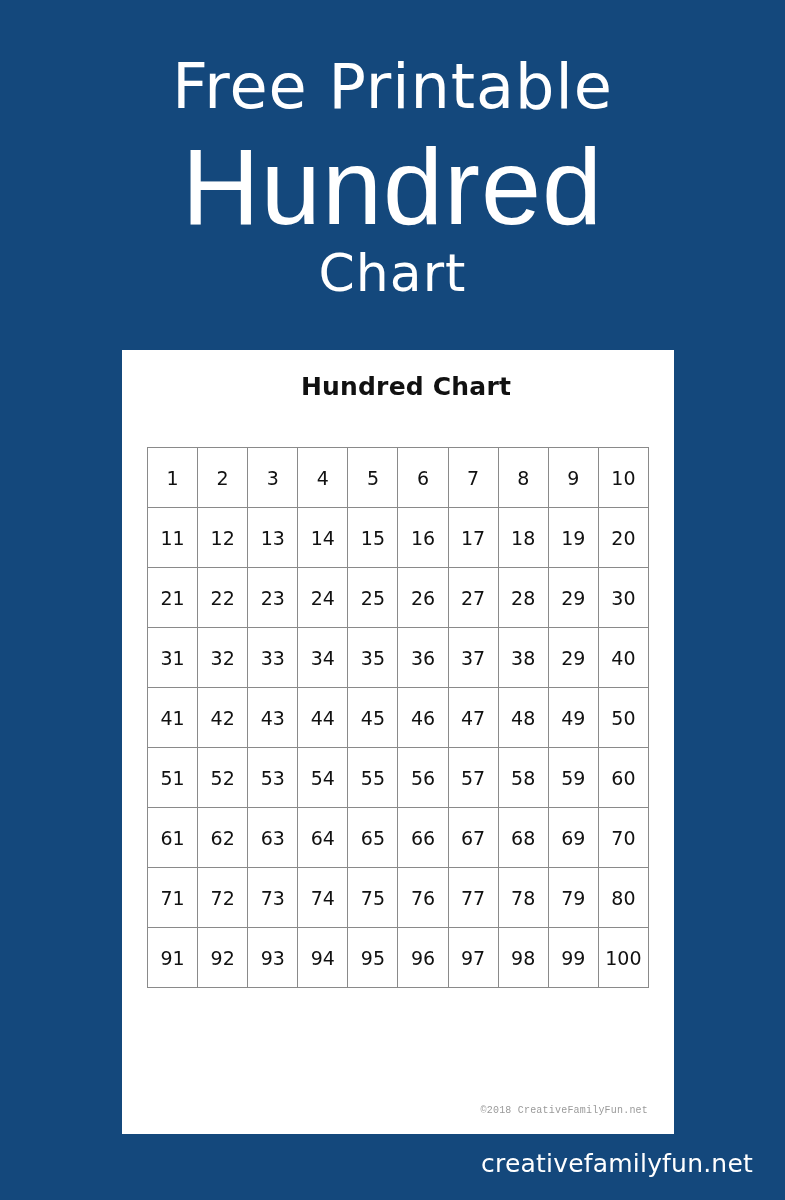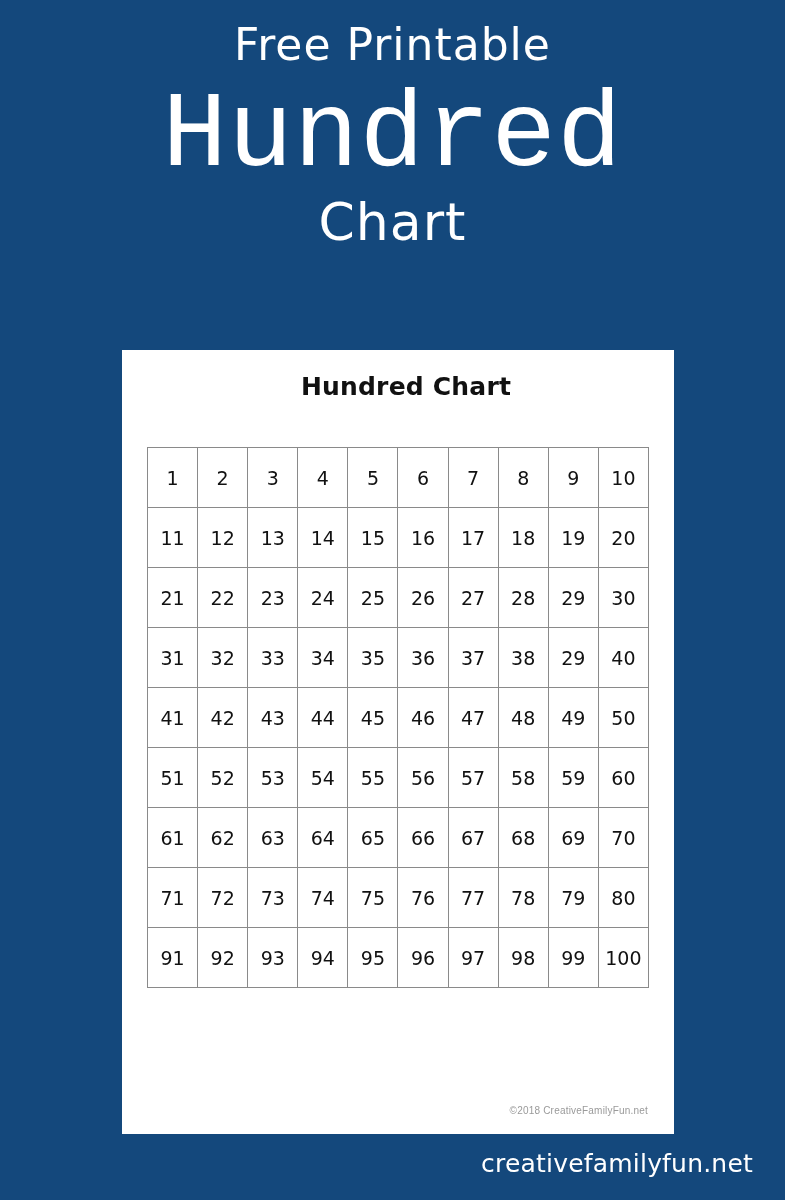--- a/index.html
+++ b/index.html
@@ -13,28 +13,29 @@
     position: relative;
   }
 
   .headline {
     text-align: center;
     color: #ffffff;
     padding-top: 22px;
   }
   .headline .line-free {
     font-family: "DejaVu Sans", sans-serif;
-    font-size: 44px;
+    font-size: 62px;
     line-height: 1.05;
     letter-spacing: 1px;
     font-weight: 400;
     display: block;
+    margin-top: 32px;
   }
   .headline .line-hundred {
-    font-family: Liberation Mono, monospace;
+    font-family: Liberation Sans, sans-serif;
     font-size: 108px;
     line-height: 1.0;
     font-weight: 400;
     display: block;
     margin-top: 14px;
     letter-spacing: 1px;
   }
   .headline .line-chart {
     font-family: "DejaVu Sans", sans-serif;
     font-size: 52px;
@@ -81,21 +82,21 @@
     font-family: "DejaVu Sans", sans-serif;
     font-size: 19px;
     color: #111111;
     padding: 0;
   }
 
   .copyright {
     position: absolute;
     bottom: 18px;
     right: 26px;
-    font-family: Liberation Sans, sans-serif;
+    font-family: Liberation Mono, monospace;
     font-size: 10px;
     color: #9a9a9a;
     letter-spacing: 0.2px;
   }
 
   .footer-url {
     position: absolute;
     bottom: 22px;
     right: 32px;
     color: #ffffff;

